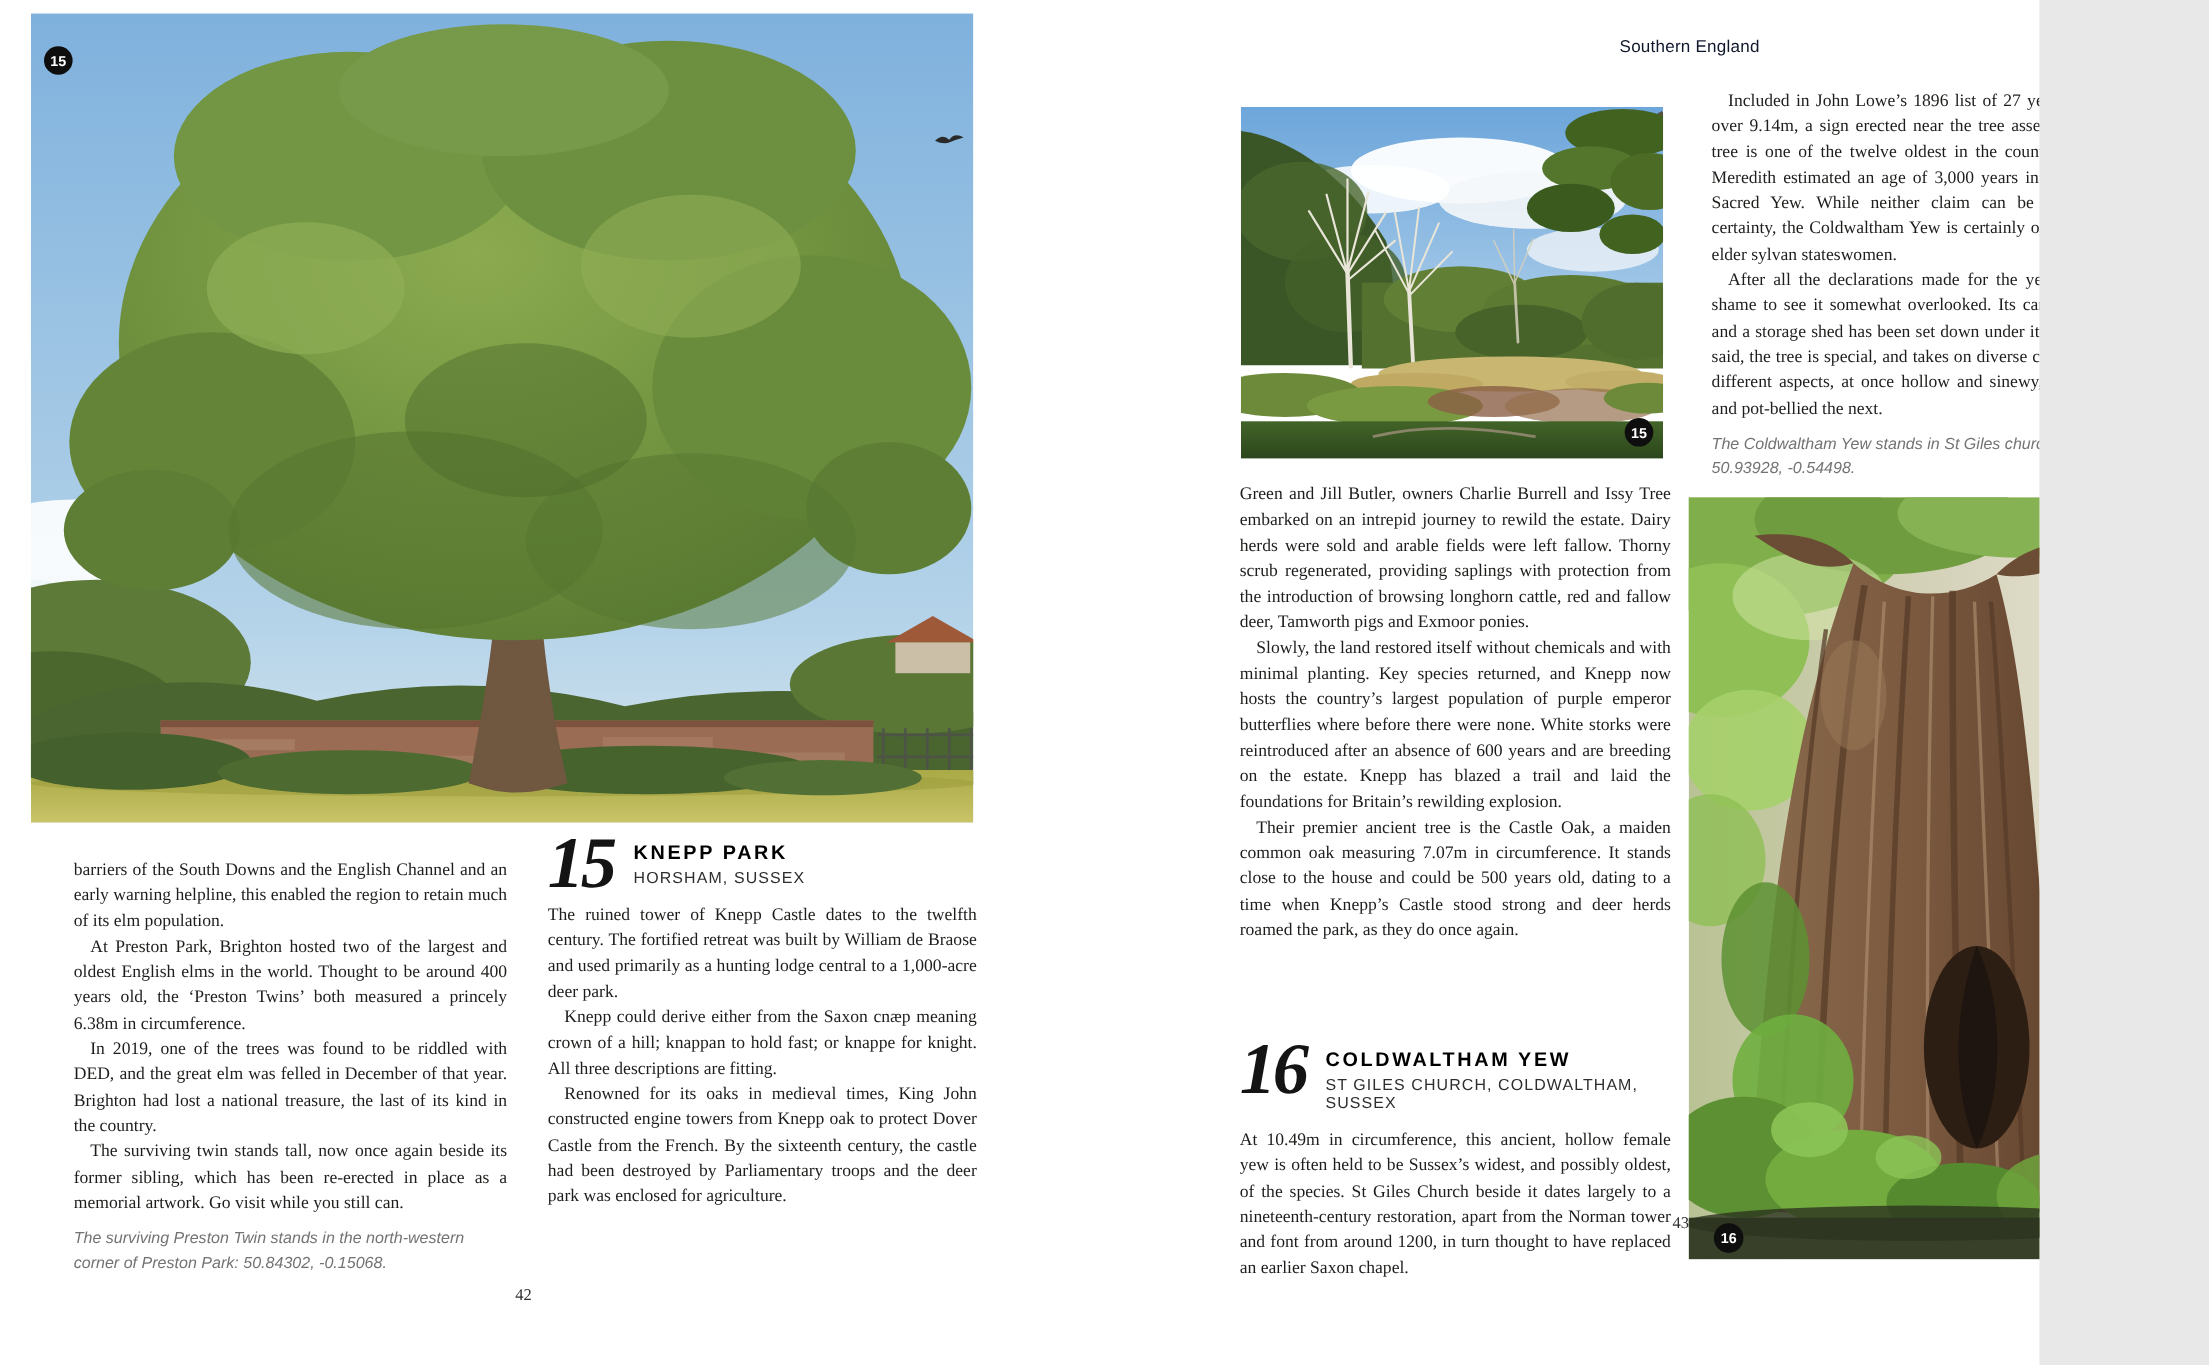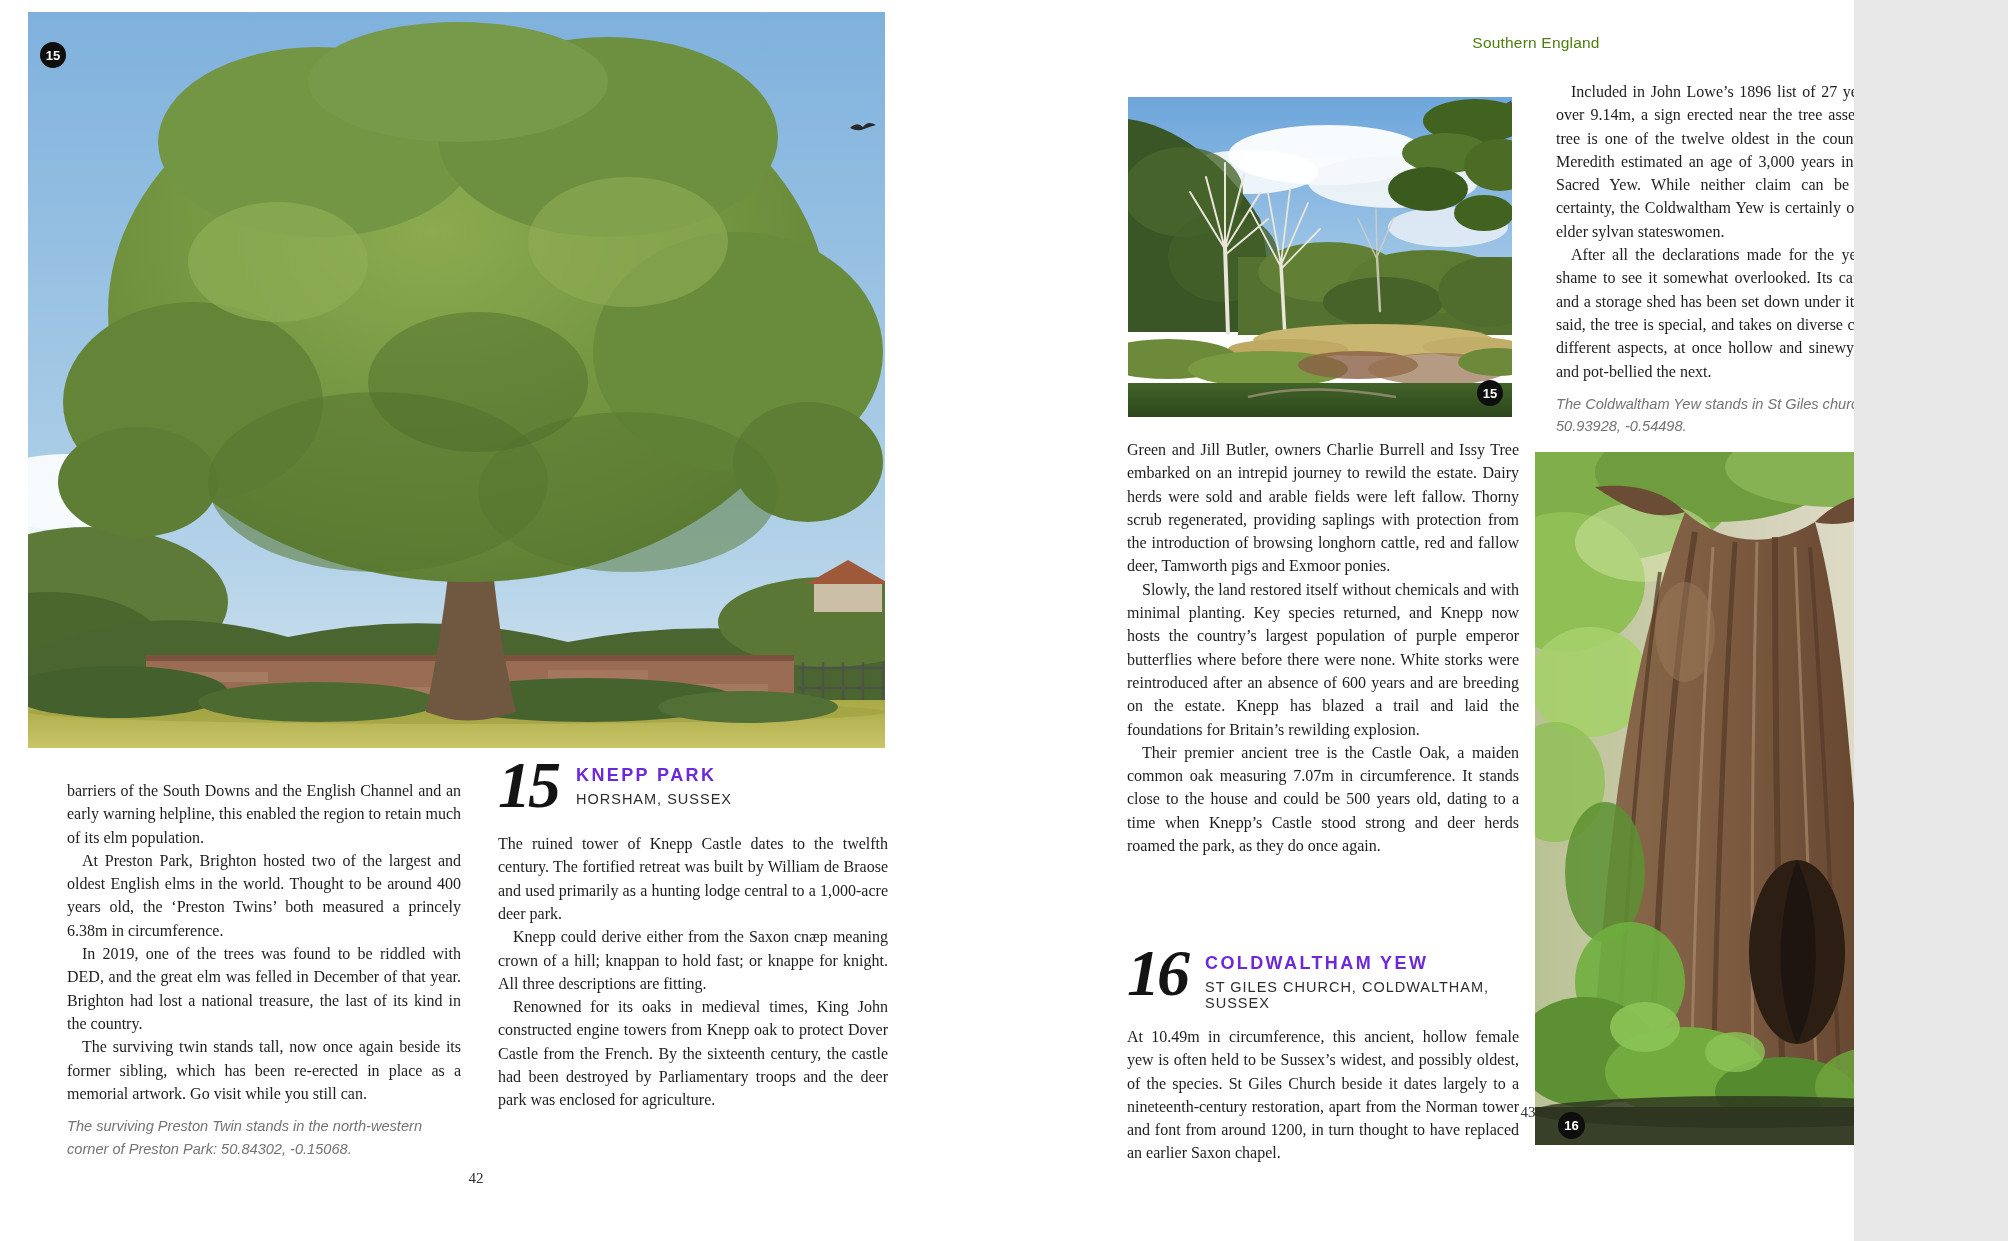--- a/index.html
+++ b/index.html
@@ -18,31 +18,31 @@
     font-family:"Liberation Sans", sans-serif; font-style:italic;
     font-size:14.6px; line-height:22.6px; margin-top:10px; text-align:left; color:#737373;
   }
 
   .sec-head { display:flex; align-items:flex-start; }
   .sec-num {
     font-family:"Liberation Serif", serif; font-style:italic; font-weight:700;
     font-size:66px; line-height:0.82; letter-spacing:-3px; color:#141414; width:78px; flex:0 0 78px;
   }
   .sec-titles { font-family:"Liberation Sans", sans-serif; padding-top:7px; }
-  .sec-title { font-weight:700; font-size:18px; letter-spacing:2.4px; color:#6d28d9; }
+  .sec-title { font-weight:700; font-size:18px; letter-spacing:2.4px; color:#000000; }
   .sec-sub { font-size:14.5px; letter-spacing:1px; color:#2e2e2e; margin-top:5px; }
 
   .badge {
     position:absolute; width:26px; height:26px; border-radius:50%;
     background:#0e0e0e; color:#ffffff;
     font-family:"Liberation Sans", sans-serif; font-weight:700; font-size:13px;
     display:flex; align-items:center; justify-content:center;
   }
   .header-label {
-    font-family:"Liberation Sans", sans-serif; font-size:15.5px; color:#4d7c0f;
+    font-family:"Liberation Sans", sans-serif; font-size:15.5px; color:#0f172a;
     text-align:center; letter-spacing:0.2px;
   }
   .pagenum {
     font-family:Liberation Serif, serif; font-size:15px; color:#2e2e2e; text-align:center;
   }
 </style>
 </head>
 <body>
 
 <div class="spread">
@@ -143,21 +143,21 @@
   </div>
 
   <div class="abs" style="left:498px; top:758px; width:390px;">
     <div class="sec-head">
       <div class="sec-num">15</div>
       <div class="sec-titles">
         <div class="sec-title">KNEPP PARK</div>
         <div class="sec-sub">HORSHAM, SUSSEX</div>
       </div>
     </div>
-    <div class="body-col" style="margin-top:20px;">
+    <div class="body-col" style="margin-top:8px;">
       <p class="para">The ruined tower of Knepp Castle dates to the twelfth century. The fortified retreat was built by William de Braose and used primarily as a hunting lodge central to a 1,000-acre deer park.</p>
       <p class="para indent">Knepp could derive either from the Saxon cnæp meaning crown of a hill; knappan to hold fast; or knappe for knight. All three descriptions are fitting.</p>
       <p class="para indent">Renowned for its oaks in medieval times, King John constructed engine towers from Knepp oak to protect Dover Castle from the French. By the sixteenth century, the castle had been destroyed by Parliamentary troops and the deer park was enclosed for agriculture.</p>
     </div>
   </div>
 
   <div class="abs pagenum" style="left:456px; top:1170px; width:40px;">42</div>
 
   <div class="abs header-label" style="left:1127px; top:34px; width:818px;">Southern England</div>
 

